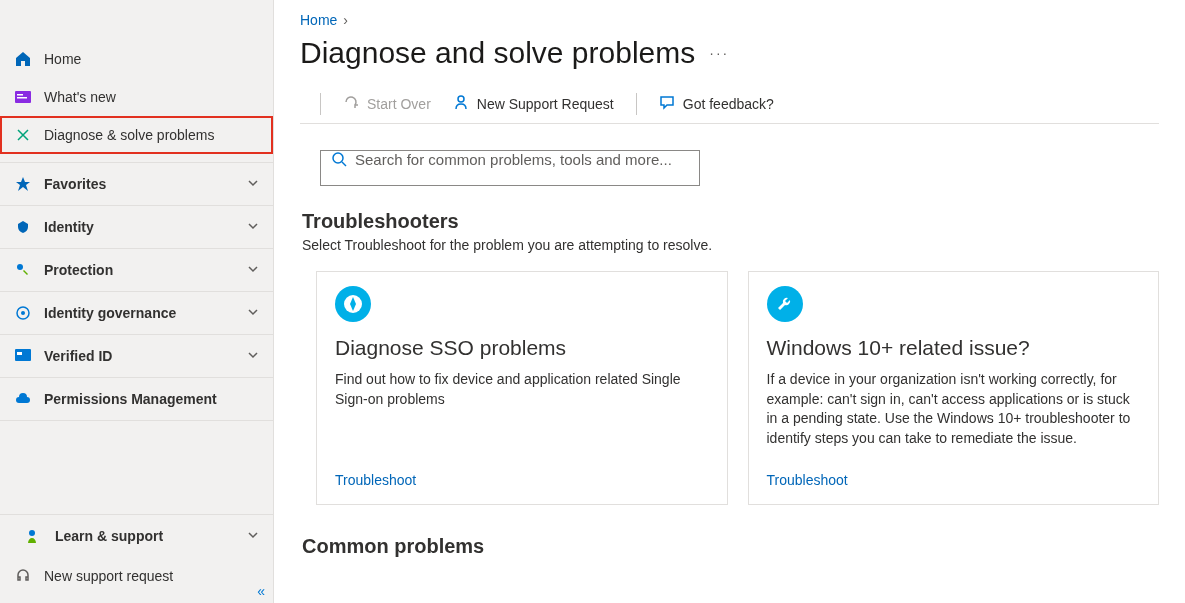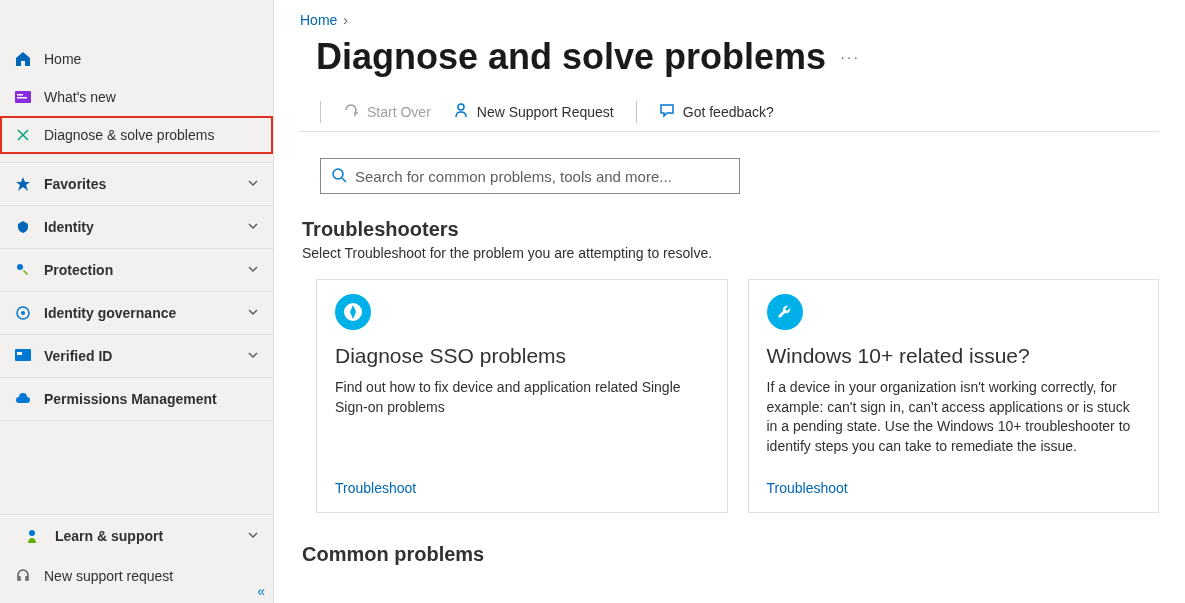--- a/index.html
+++ b/index.html
@@ -16,29 +16,29 @@
   .nav-section:first-of-type { border-top: none; }
   .nav-section .icon { width: 18px; height: 18px; margin-right: 12px; display: inline-flex; align-items: center; justify-content: center; }
   .nav-section .chevron { margin-left: auto; }
   .sidebar-bottom { margin-top: auto; border-top: 1px solid #e1dfdd; padding-bottom: 8px; }
   .sidebar-collapse { position: absolute; bottom: 4px; right: 8px; color: #0078d4; font-size: 14px; cursor: pointer; }
 
   .main { flex: 1; background: #fff; padding: 12px 26px 0 26px; overflow: auto; }
   .breadcrumb { font-size: 14px; color: #0066b8; margin-bottom: 8px; display: flex; align-items: center; gap: 6px; }
   .breadcrumb .sep { color: #605e5c; }
   .page-title-row { display: flex; align-items: center; gap: 14px; margin-bottom: 18px; }
-  .page-title { font-size: 36px; font-weight: 700; color: #1b1a19; margin-left: 16px; }
+  .page-title { font-size: 30px; font-weight: 400; color: #1b1a19; }
   .ellipsis-dots { color: #605e5c; letter-spacing: 2px; }
 
   .cmdbar { display: flex; align-items: center; gap: 22px; padding: 4px 0 8px 20px; border-bottom: 1px solid #e1dfdd; margin-bottom: 26px; }
   .cmdbar button { background: none; border: none; display: flex; align-items: center; gap: 8px; cursor: pointer; font-size: 14px; color: #323130; padding: 2px 0; }
   .cmdbar button.disabled { color: #a19f9d; cursor: default; }
   .cmdbar .sep { width: 1px; height: 22px; background: #c8c6c4; }
 
-  .searchbox { border: 1px solid #8a8886; width: 420px; height: 36px; display: flex; align-items: center; padding: 0 10px; margin: 4px 0 24px 20px; }
+  .searchbox { border: 1px solid #8a8886; width: 380px; height: 36px; display: flex; align-items: flex-start; padding: 0 10px; margin: 4px 0 24px 20px; }
   .searchbox svg { flex-shrink: 0; }
   .searchbox input { border: none; outline: none; flex: 1; margin-left: 8px; font-size: 15px; color: #323130; }
   .searchbox input::placeholder { color: #605e5c; }
 
   .section-title { font-size: 20px; font-weight: 600; margin-left: 2px; }
   .section-sub { font-size: 14px; color: #323130; margin: 4px 0 18px 2px; }
 
   .cards { display: flex; gap: 20px; margin-left: 16px; margin-bottom: 30px; }
   .card { border: 1px solid #e1dfdd; padding: 14px 18px 16px 18px; width: 425px; display: flex; flex-direction: column; min-height: 234px; }
   .card-icon { width: 36px; height: 36px; border-radius: 50%; background: #00b0e8; display: flex; align-items: center; justify-content: center; margin-bottom: 14px; }

